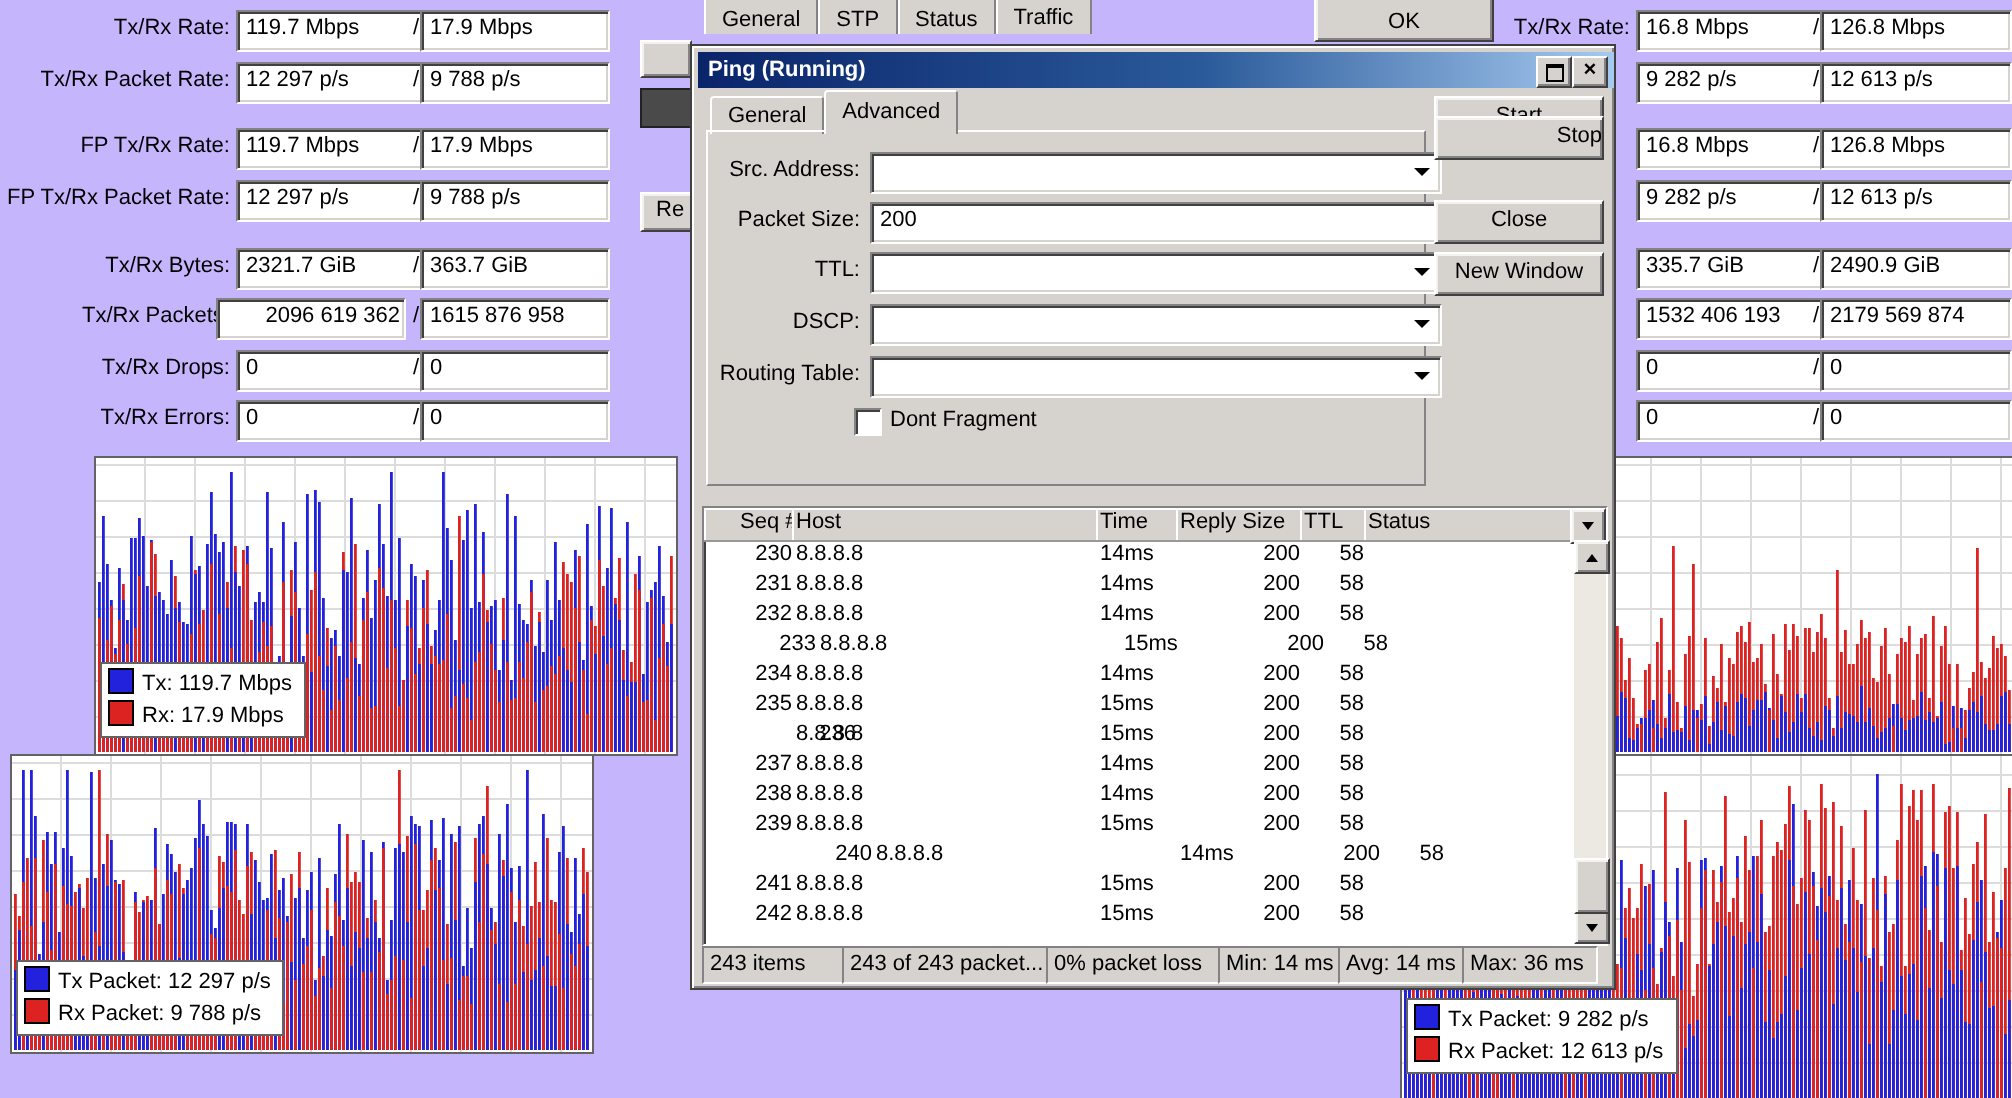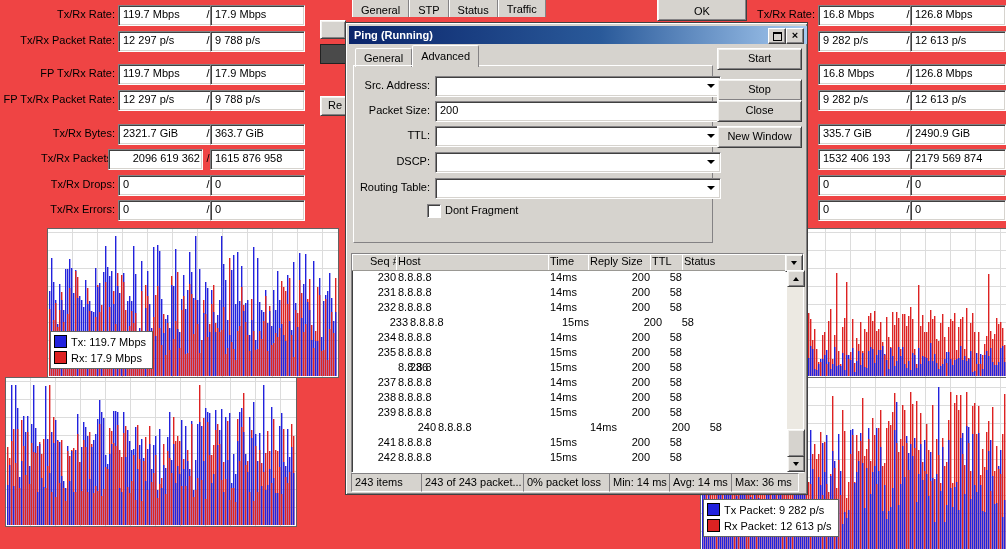--- a/index.html
+++ b/index.html
@@ -1,17 +1,17 @@
 <!DOCTYPE html>
 <html><head>
 <meta charset="utf-8">
 <style>
   html,body{margin:0;padding:0;}
   body{background:#d6d3ce;font-family:"Liberation Sans","DejaVu Sans",sans-serif;font-size:11px;color:#000;}
-  .screen{position:relative;width:1006px;height:549px;overflow:hidden;background:#ef4444;}
+  .screen{position:relative;width:1006px;height:549px;overflow:hidden;background:#c4b5fd;}
   .abs{position:absolute;}
   .sunken{background:#fff;border-style:solid;border-width:1px;border-color:#848284 #fff #fff #848284;box-shadow:inset 1px 1px 0 #404040, inset -1px -1px 0 #d6d3ce;}
   .sunken2{background:#d6d3ce;border-style:solid;border-width:1px;border-color:#848284 #fff #fff #848284;}
   .raised{background:#d6d3ce;border-style:solid;border-width:1px;border-color:#fff #404040 #404040 #fff;box-shadow:inset 1px 1px 0 #f3f2ef, inset -1px -1px 0 #848284;}
   .sfield{height:18px;line-height:15px;padding:1px 2px 0 4px;white-space:nowrap;overflow:hidden;}
   .slabel{height:18px;line-height:18px;text-align:right;white-space:nowrap;}
   .slash{width:6px;height:18px;line-height:18px;text-align:center;}
   #left-stats,#right-stats{position:absolute;left:0;top:0;}
   .graph{position:absolute;background:#fff;border:1px solid #636363;overflow:hidden;}
   #graph-left-rate{left:5px;top:228px;width:290px;height:148px;margin-left:42px;}
@@ -746,21 +746,24 @@
         <rect x="279" y="88" width="1.4" height="59" fill="#2222dd"></rect>
         <rect x="279" y="99" width="1.4" height="48" fill="#dd2222"></rect>
         <rect x="281" y="51" width="1.4" height="96" fill="#2222dd"></rect>
         <rect x="281" y="105" width="1.4" height="42" fill="#dd2222"></rect>
         <rect x="283" y="79" width="1.4" height="68" fill="#2222dd"></rect>
         <rect x="283" y="94" width="1.4" height="53" fill="#dd2222"></rect>
         <rect x="285" y="46" width="1.4" height="101" fill="#dd2222"></rect>
         <rect x="285" y="69" width="1.4" height="78" fill="#2222dd"></rect>
         <rect x="287" y="58" width="1.4" height="89" fill="#dd2222"></rect>
         <rect x="287" y="95" width="1.4" height="52" fill="#2222dd"></rect>
-      </svg></div>
+      </svg><div class="legend">
+        <div class="lrow"><span class="sw" style="background: rgb(34, 34, 221);"></span><span class="lbl">Tx Packet: 12 297 p/s</span></div>
+        <div class="lrow"><span class="sw" style="background: rgb(221, 34, 34);"></span><span class="lbl">Rx Packet: 9 788 p/s</span></div>
+      </div></div>
   <div class="graph" id="graph-right-rate"><svg width="306" height="148">
         <line x1="24.5" y1="0" x2="24.5" y2="148" stroke="#dcdcdc" stroke-width="1"></line>
         <line x1="49.5" y1="0" x2="49.5" y2="148" stroke="#dcdcdc" stroke-width="1"></line>
         <line x1="74.5" y1="0" x2="74.5" y2="148" stroke="#dcdcdc" stroke-width="1"></line>
         <line x1="99.5" y1="0" x2="99.5" y2="148" stroke="#dcdcdc" stroke-width="1"></line>
         <line x1="124.5" y1="0" x2="124.5" y2="148" stroke="#dcdcdc" stroke-width="1"></line>
         <line x1="149.5" y1="0" x2="149.5" y2="148" stroke="#dcdcdc" stroke-width="1"></line>
         <line x1="174.5" y1="0" x2="174.5" y2="148" stroke="#dcdcdc" stroke-width="1"></line>
         <line x1="199.5" y1="0" x2="199.5" y2="148" stroke="#dcdcdc" stroke-width="1"></line>
         <line x1="224.5" y1="0" x2="224.5" y2="148" stroke="#dcdcdc" stroke-width="1"></line>
@@ -1566,21 +1569,21 @@
       </div>
       <div class="abs plabel" style="left: 0px; top: 129px;">DSCP:</div>
       <div class="abs sunken pfield" style="top: 129px;">
         <span class="tri down combo-arrow"></span>
       </div>
       <div class="abs plabel" style="left: 0px; top: 155px;">Routing Table:</div>
       <div class="abs sunken pfield" style="top: 155px;">
         <span class="tri down combo-arrow"></span>
       </div>
       <div class="abs raised pbtn" style="top: 25px;">Start</div>
-      <div class="abs raised pbtn" style="top: 56px;">Stop</div>
+      <div class="abs raised pbtn" style="top: 35px; text-align: right;">Stop</div>
       <div class="abs raised pbtn" style="top: 77px;">Close</div>
       <div class="abs raised pbtn" style="top: 103px;">New Window</div>
       <div class="sunken2 seg" style="left: 5px; width: 68px;">243 items</div>
       <div class="sunken2 seg" style="left: 75px; width: 100px;">243 of 243 packet...</div>
       <div class="sunken2 seg" style="left: 177px; width: 84px;">0% packet loss</div>
       <div class="sunken2 seg" style="left: 263px; width: 58px;">Min: 14 ms</div>
       <div class="sunken2 seg" style="left: 323px; width: 60px;">Avg: 14 ms</div>
       <div class="sunken2 seg" style="left: 385px; width: 63px;">Max: 36 ms</div>
     </div>
 

